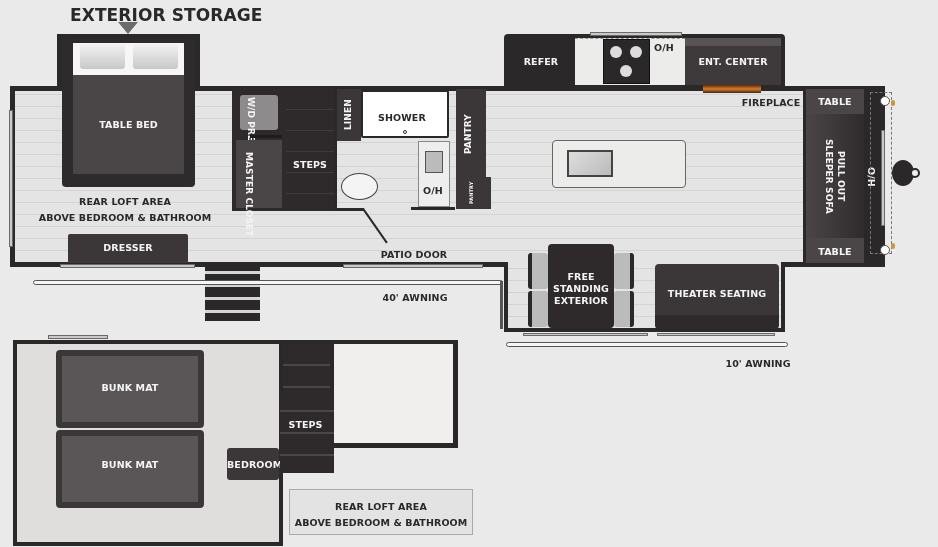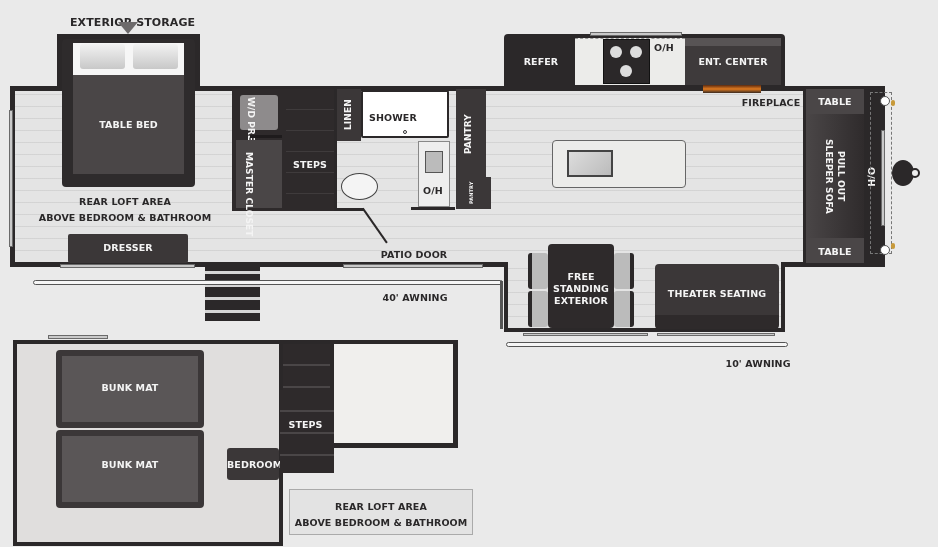--- a/index.html
+++ b/index.html
@@ -34,21 +34,21 @@
   .darker { background: #2e2a2b; }
   .mid { background: #4a4647; }
   .window { background: #c9c9c9; border: 1px solid #6a6a6a; }
   .awning { background: #f6f6f6; border: 1px solid #555; border-radius: 3px; }
 </style>
 </head>
 <body>
 
 <div>
 
-  <div class="lbl" style="left:70px; top:5px; font-size:11px;margin-top:11px;">EXTERIOR STORAGE</div>
+  <div class="lbl" style="left:70px; top:5px; font-size:17px;">EXTERIOR STORAGE</div>
   <div class="abs" style="left:118px; top:22px; width:0; height:0; border-left:10px solid transparent; border-right:10px solid transparent; border-top:12px solid #6d6a6b;"></div>
 
   <div class="abs wall" style="left:10px; top:86px; width:490px; height:181px;"></div>
   <div class="abs floor" style="left:15px; top:91px; width:485px; height:171px;"></div>
 
   <div class="abs wall" style="left:57px; top:34px; width:143px; height:57px;"></div>
 
   <div class="abs window" style="left:9px; top:110px; width:4px; height:137px;"></div>
 
   <div class="abs wall" style="left:495px; top:86px; width:390px; height:181px;"></div>
@@ -83,21 +83,21 @@
   <div class="lbl light" style="left:286px; top:159px; width:48px;">STEPS</div>
 
   <div class="abs wall" style="left:334px; top:89px; width:3px; height:122px;"></div>
   <div class="abs wall" style="left:334px; top:208px; width:30px; height:3px;"></div>
   <div class="abs wall" style="left:411px; top:207px; width:44px; height:3px;"></div>
 
   <div class="abs mid" style="left:337px; top:89px; width:24px; height:52px; background:#3b3738;"></div>
   <div class="lbl light vert-l" style="left:343px; top:94px; height:42px; font-size:9px;">LINEN</div>
 
   <div class="abs" style="left:361px; top:90px; width:88px; height:48px; background:#fff; border:2px solid #2b2829; border-radius:2px;"></div>
-  <div class="lbl" style="left:361px; top:112px; width:64px;">SHOWER</div>
+  <div class="lbl" style="left:370px; top:112px; width:64px;">SHOWER</div>
   <div class="abs" style="left:403px; top:130px; width:4px; height:4px; border:1px solid #333; border-radius:50%;"></div>
 
   <div class="abs" style="left:341px; top:173px; width:37px; height:27px; background:#f4f4f4; border:1px solid #444; border-radius:50%;"></div>
 
   <div class="abs" style="left:418px; top:141px; width:32px; height:66px; background:#eee; border:1px solid #888;"></div>
   <div class="abs" style="left:425px; top:151px; width:18px; height:22px; background:#bbb; border:1px solid #555;"></div>
   <div class="lbl" style="left:418px; top:185px; width:30px;">O/H</div>
 
   <div class="abs dark" style="left:456px; top:89px; width:30px; height:88px; border-radius:0;"></div>
   <div class="lbl light vert-l" style="left:463px; top:112px; height:44px; font-size:9px;">PANTRY</div>

